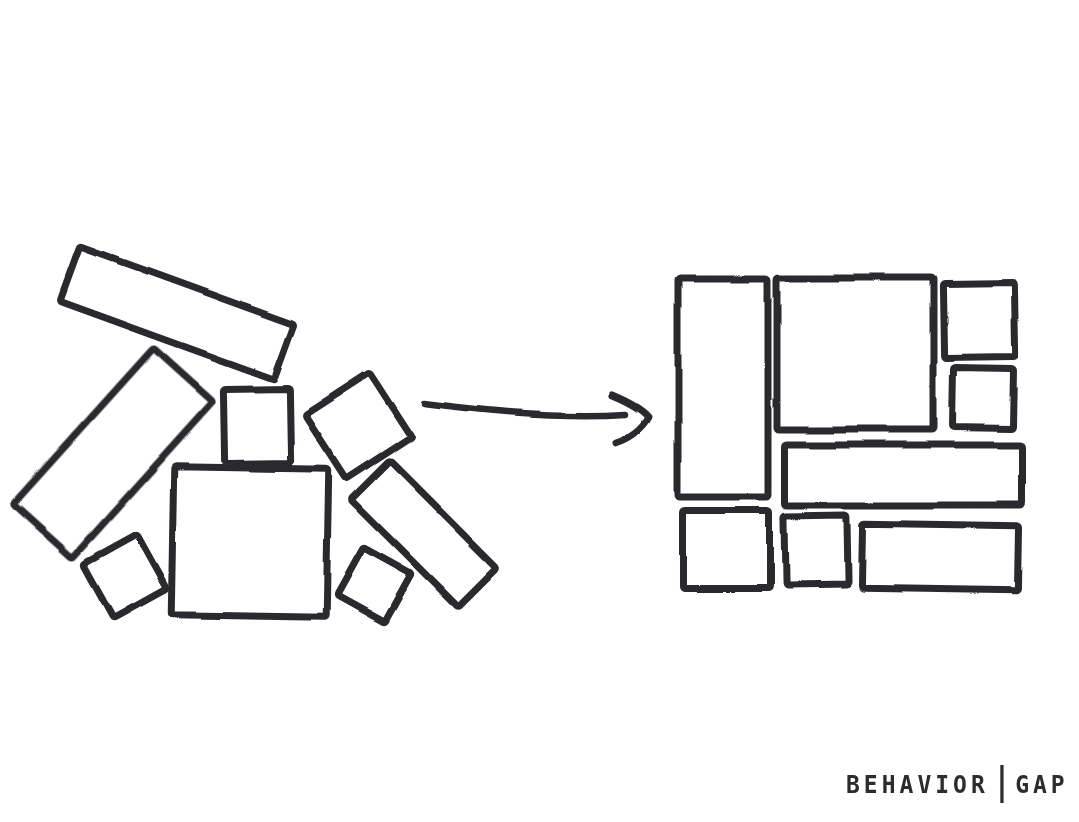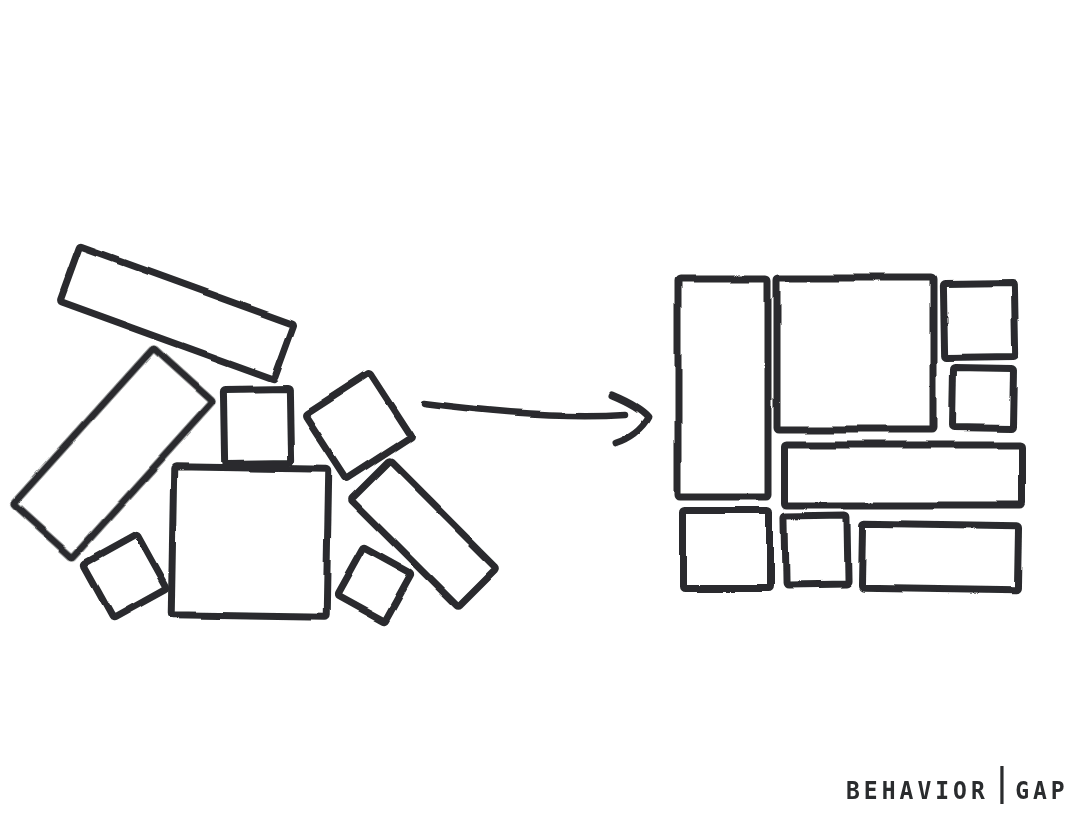--- a/index.html
+++ b/index.html
@@ -17,21 +17,21 @@
   #sketch rect, #sketch path{
     fill:none;
     stroke:var(--ink);
     stroke-width:var(--stroke);
     stroke-linecap:round;
     stroke-linejoin:round;
   }
   #sketch path[data-name="arrow-shaft-icon"]{stroke-width:6.5px;}
   .signature{
     position:absolute;left:846px;top:766px;height:36px;
-    display:flex;align-items:flex-end;gap:8px;
+    display:flex;align-items:center;gap:8px;
     color:var(--ink);
     user-select:none;
   }
   .brand-word{
     font-family:"DejaVu Sans Mono", monospace;
     font-weight:700;
     font-size:23px;
     letter-spacing:4px;
     line-height:1;
     transform:scaleY(1.08);

